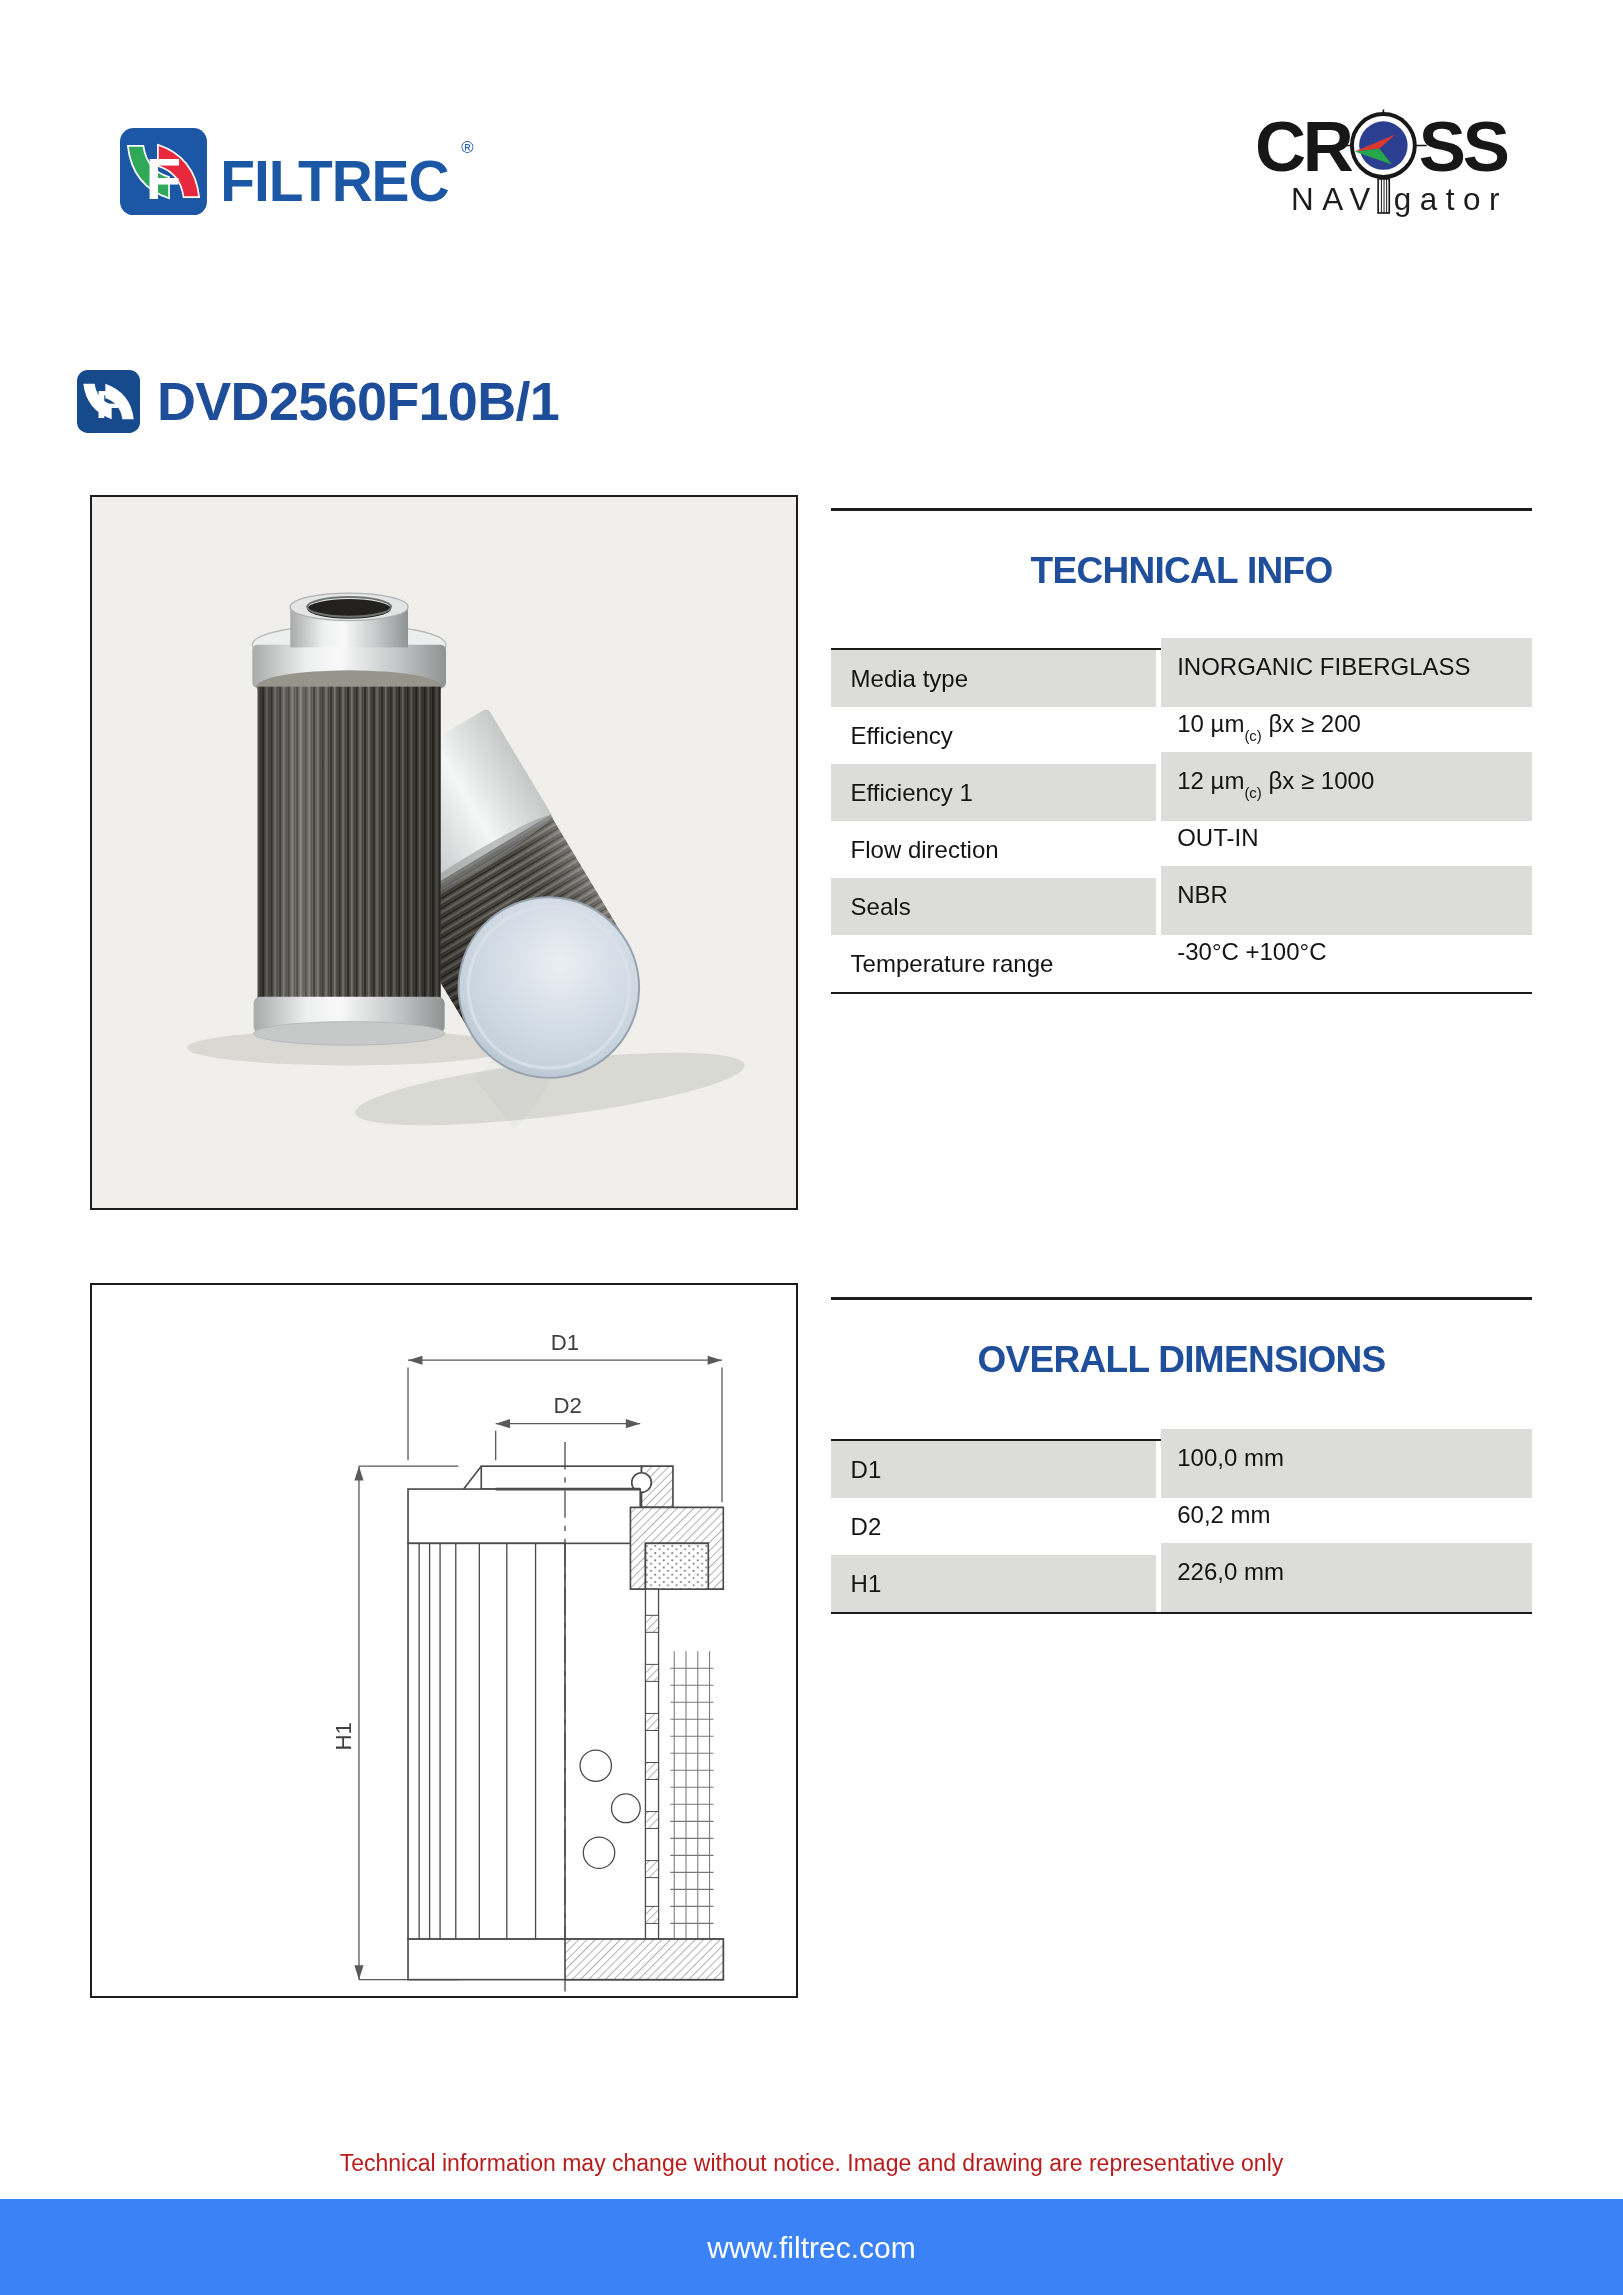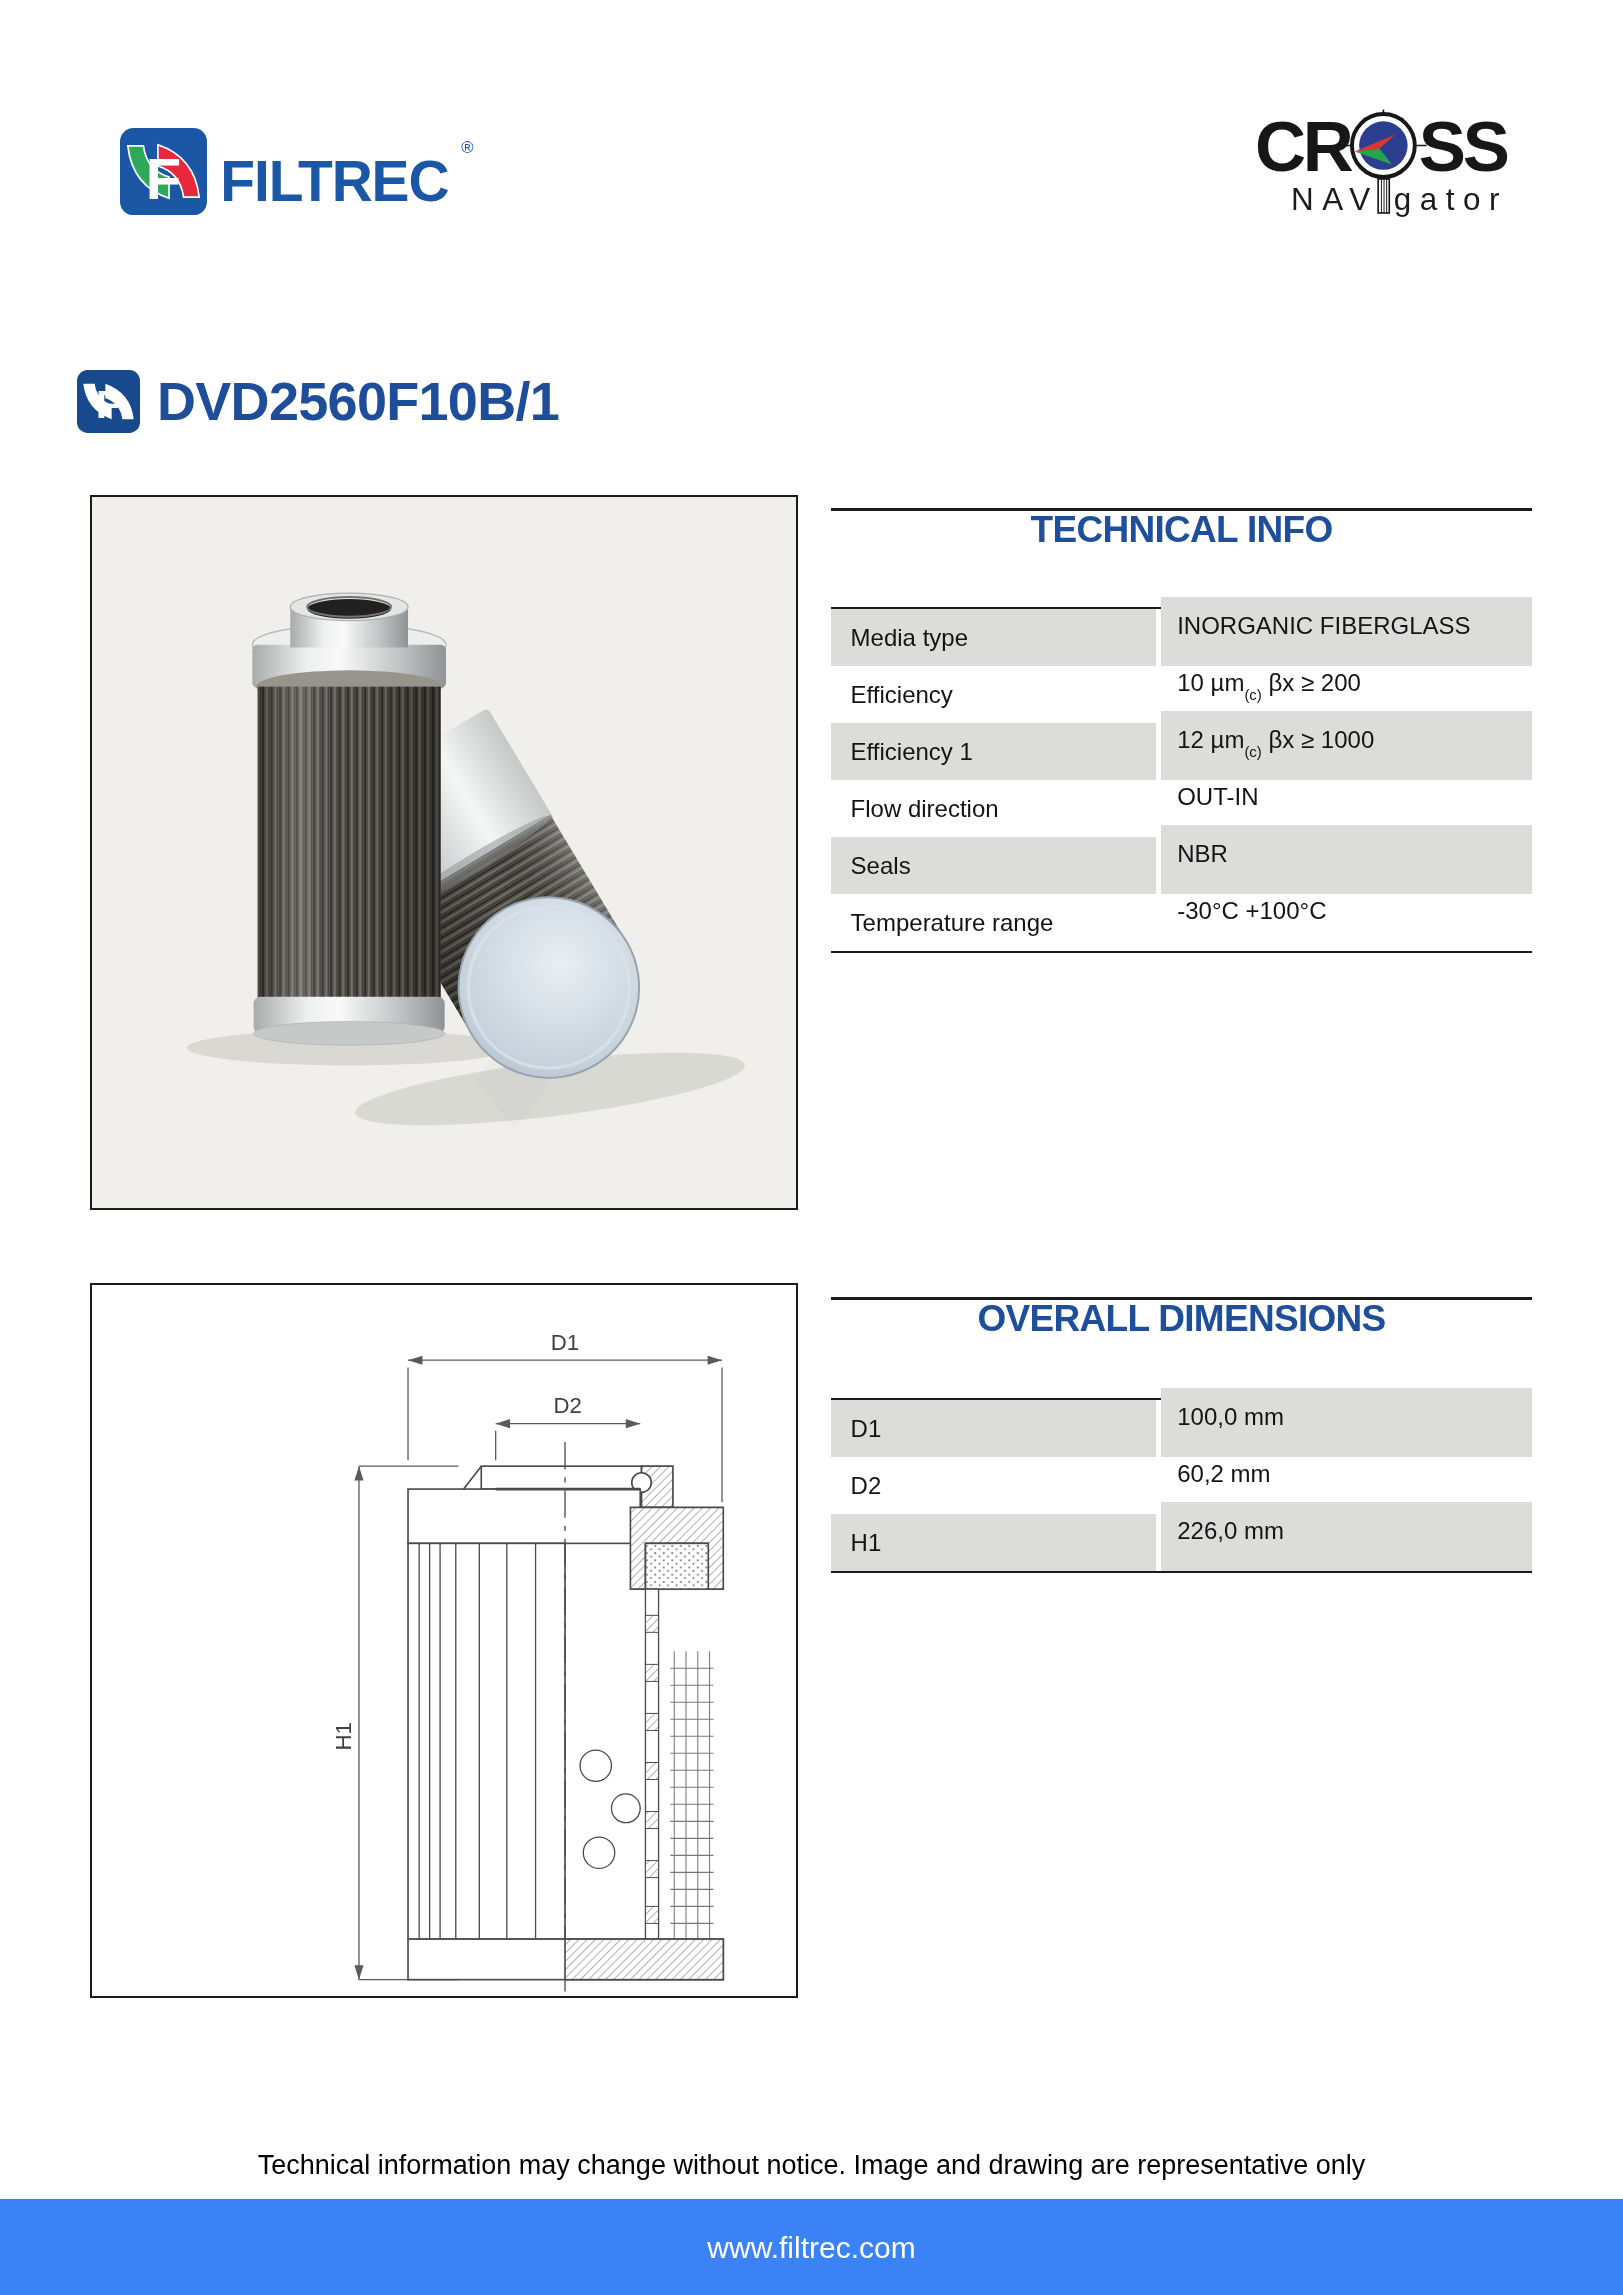--- a/index.html
+++ b/index.html
@@ -20,34 +20,34 @@
          box-sizing:content-box;background:#fff;}
   .panel.photo{top:495px;}
   .panel.drawing{top:1283px;}
   .panel svg{display:block;}
 
   
   .section{position:absolute;left:831px;width:701px;}
   .section.tech{top:508px;}
   .section.dims{top:1297px;}
   .section-rule{height:2.6px;background:#1c1c1c;}
-  .section-title{text-align:center;font-size:37px;line-height:38px;
+  .section-title{margin-top:41px;text-align:center;font-size:37px;line-height:38px;
                  font-weight:bold;color:#1f4e9b;letter-spacing:-0.7px;}
   .dtable{margin-top:58px;border-top:2.6px solid #1b1b1b;border-bottom:2.6px solid #1b1b1b;}
   .section.dims .dtable{margin-top:60px;}
   .trow{display:flex;height:57px;align-items:flex-end;}
   .trow:nth-child(odd) .cell{background:#dcdddb;}
   .cell{box-sizing:border-box;line-height:57px;white-space:nowrap;font-size:24px;color:#141414;}
   .cell.label{width:325px;margin-right:5.2px;padding-left:19.6px;}
   .cell.value{flex:1;padding-left:16px;}
   .subsc{font-size:15px;vertical-align:-8.5px;}
 
   
   .footer-disclaimer{position:absolute;left:0;top:2150px;width:100%;text-align:center;
-                     font-size:27px;color:#000000;}
+                     font-size:23px;color:#b91c1c;}
   .footer-bar{position:absolute;left:0;top:2199px;width:100%;height:97px;background:#3b82f6;}
   .footer-url{width:100%;text-align:center;line-height:97px;font-size:30px;color:#ffffff;}
 </style>
 </head>
 <body>
 
 <div class="page">
 
   <svg class="logo-filtrec" viewBox="0 0 660 170" preserveAspectRatio="xMinYMid meet">
     <g>

